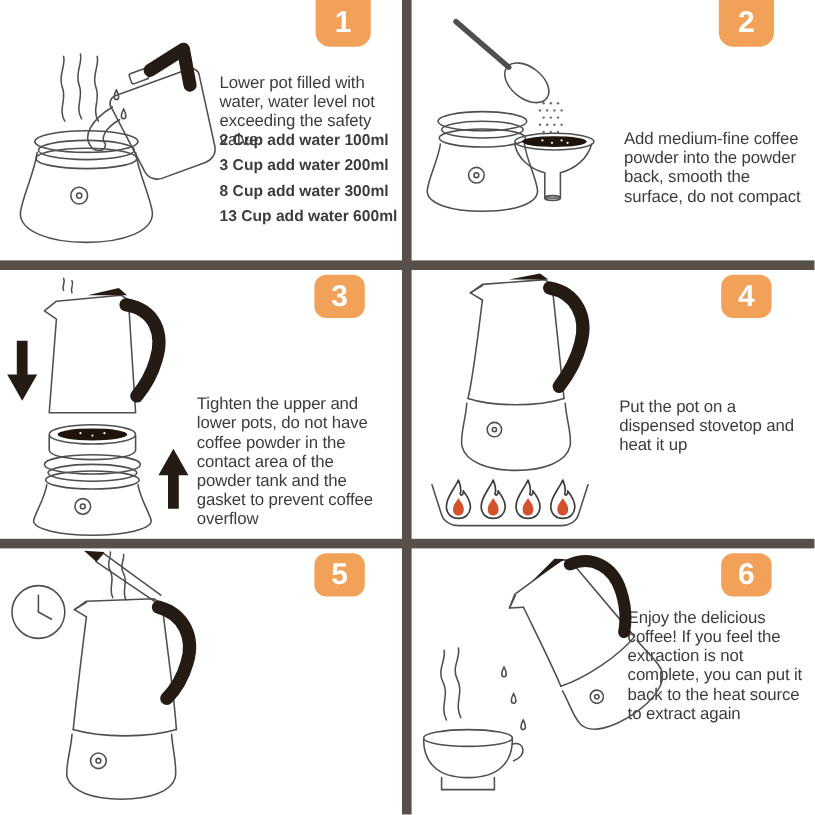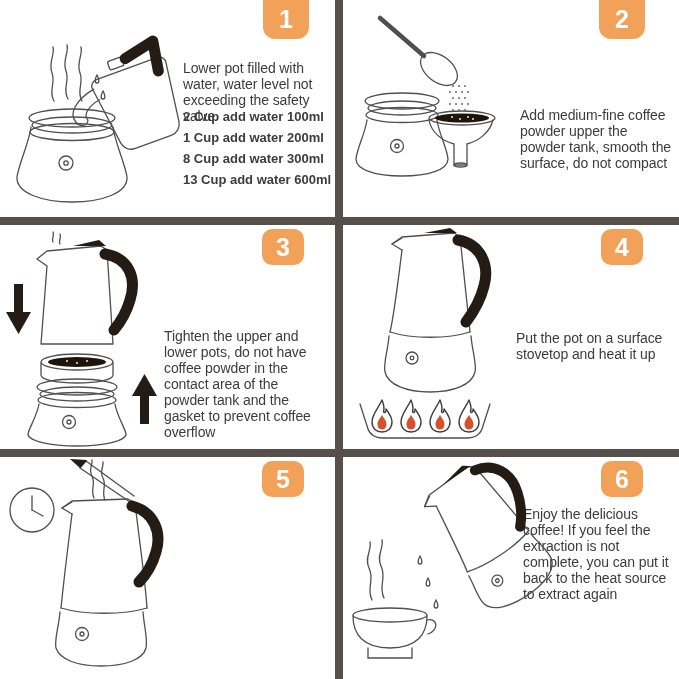--- a/index.html
+++ b/index.html
@@ -56,27 +56,27 @@
   <div class="badge badge-top" id="badge1">1</div>
   <div class="badge badge-top" id="badge2">2</div>
   <div class="badge badge-mid" id="badge3">3</div>
   <div class="badge badge-mid" id="badge4">4</div>
   <div class="badge badge-mid" id="badge5">5</div>
   <div class="badge badge-mid" id="badge6">6</div>
 
   <div class="instr" id="text1">Lower pot filled with water, water level not exceeding the safety valve</div>
   <div class="levels">
     <div>2 Cup add water 100ml</div>
-    <div>1 Cup add water 200ml</div>
+    <div>3 Cup add water 200ml</div>
     <div>8 Cup add water 300ml</div>
     <div>13 Cup add water 600ml</div>
   </div>
-  <div class="instr" id="text2">Add medium-fine coffee powder upper the powder tank, smooth the surface, do not compact</div>
+  <div class="instr" id="text2">Add medium-fine coffee powder into the powder back, smooth the surface, do not compact</div>
   <div class="instr" id="text3">Tighten the upper and lower pots, do not have coffee powder in the contact area of the powder tank and the gasket to prevent coffee overflow</div>
-  <div class="instr" id="text4">Put the pot on a surface stovetop and heat it up</div>
+  <div class="instr" id="text4">Put the pot on a dispensed stovetop and heat it up</div>
   <div class="instr" id="text6">Enjoy the delicious coffee! If you feel the extraction is not complete, you can put it back to the heat source to extract again</div>
 
   <svg class="illus" id="illus1" width="185" height="205" viewBox="0 0 185 205">
     <g stroke="#4f4f4f" fill="none" stroke-width="1.3" stroke-linecap="round">
       <g>
         <path d="M52,96 C46,86 54,78 50,68 C46,58 53,50 51,42"></path>
         <path d="M66,94 C60,84 68,76 64,66 C60,56 67,48 65,40"></path>
         <path d="M80,96 C74,86 82,78 78,68 C74,58 81,50 79,42"></path>
       </g>
       <g>

